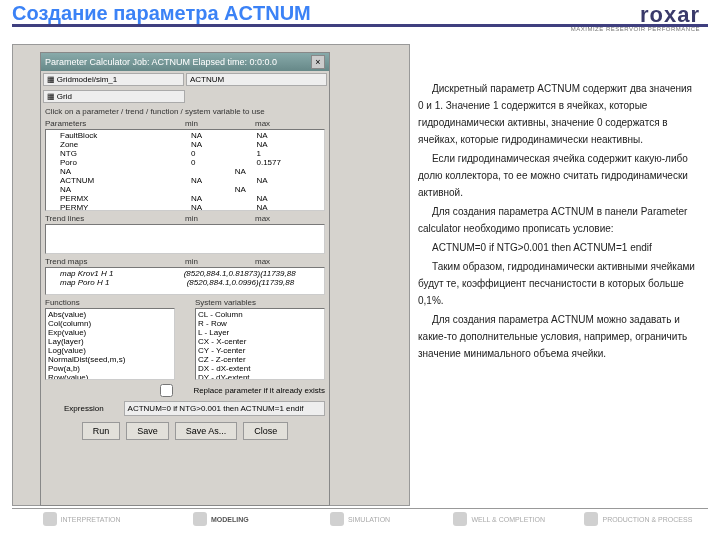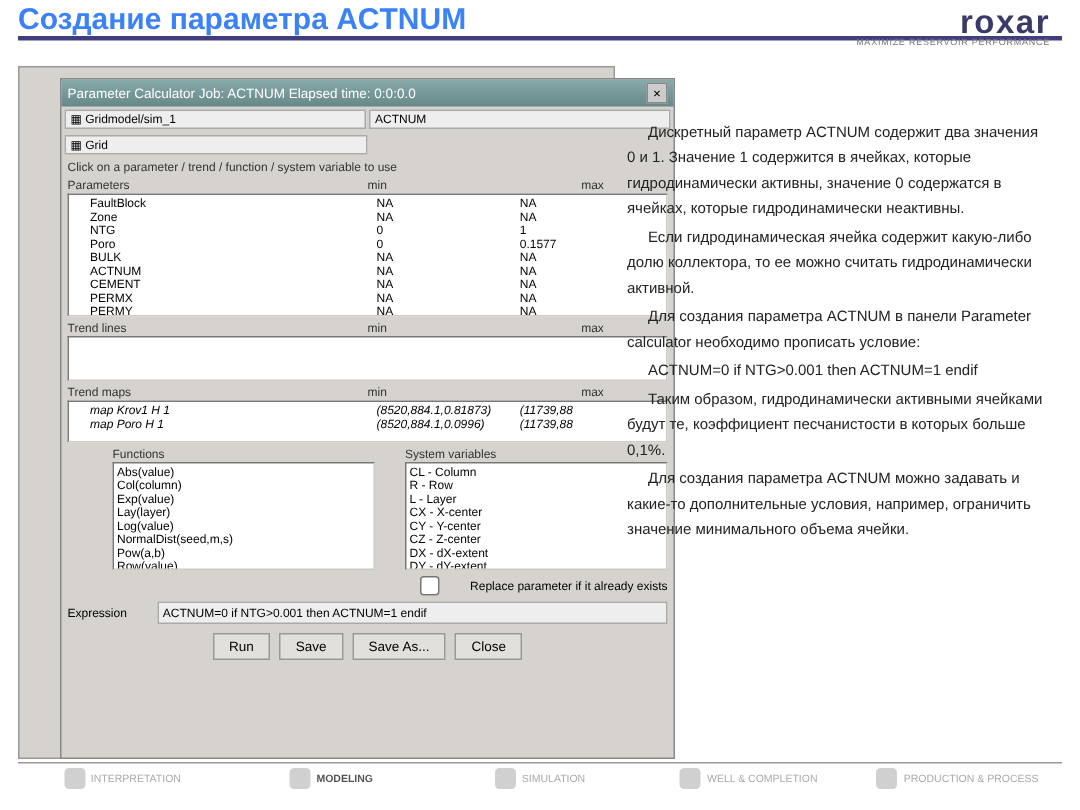--- a/index.html
+++ b/index.html
@@ -2,32 +2,32 @@
 <html><head>
 <meta charset="utf-8">
 <style>
   * { box-sizing: border-box; margin: 0; padding: 0; }
   body { width: 720px; height: 540px; background: #fff; font-family: Arial, sans-serif; position: relative; overflow: hidden; }
   .top-border { position: absolute; top: 24px; left: 12px; right: 12px; height: 3px; background: #3f3f7f; }
   .title { position: absolute; top: 2px; left: 12px; font-size: 20px; font-weight: bold; color: #3b82f6; }
   .logo { position: absolute; top: 2px; right: 20px; font-size: 22px; font-weight: bold; color: #3a3a6a; letter-spacing: 1px; }
   .logo-sub { position: absolute; top: 26px; right: 20px; font-size: 6px; color: #777; letter-spacing: 0.5px; }
   .outer-frame { position: absolute; top: 44px; left: 12px; width: 398px; border: 1px solid #999; background: #d6d3ce; }
-  .app-window { position: absolute; top: 52px; left: 40px; width: 410px; height: 454px; background: #d6d3ce; border: 1px solid #888; font-size: 9px; color: #000; }
+  .app-window { position: absolute; top: 52px; left: 40px; width: 290px; height: 454px; background: #d6d3ce; border: 1px solid #888; font-size: 9px; color: #000; }
   .wtitle { background: linear-gradient(#8aa, #688); color: #fff; font-size: 9px; padding: 2px 4px; display: flex; align-items: center; }
   .wtitle-x { margin-left: auto; width: 14px; height: 14px; background: #ccc; border: 1px solid #888; color: #000; text-align: center; line-height: 12px; font-size: 9px; }
   .toolbar { display: flex; gap: 2px; padding: 2px; }
   .tool-item { flex: 1; background: #eee; border: 1px solid #aaa; padding: 1px 3px; font-size: 8px; white-space: nowrap; overflow: hidden; }
   .hint { padding: 2px 4px; font-size: 8px; color: #333; }
   .section { padding: 0 4px 2px 4px; }
   .sec-head { display: flex; font-size: 8px; color: #333; padding: 1px 0; }
-  .sec-head span:nth-child(1) { flex: 2; } .sec-head span:nth-child(2) { flex: 1; } .sec-head span:nth-child(3) { flex: 1; text-align: center; }
+  .sec-head span:nth-child(1) { flex: 2; } .sec-head span:nth-child(2) { flex: 1; } .sec-head span:nth-child(3) { flex: 1; }
   .list { background: #fff; border: 1px inset #ccc; font-size: 8px; padding: 1px 2px; overflow: hidden; }
   .row { display: flex; } .row span:nth-child(1) { flex: 2; overflow: hidden; margin-left: 12px; } .row span:nth-child(2) { flex: 1; } .row span:nth-child(3) { flex: 1; }
-  .two-col { display: flex; gap: 20px; margin-left: 30px; }
+  .two-col { display: flex; gap: 20px; }
   .two-col > div { flex: 1; }
   .expr-row { display: flex; align-items: center; gap: 20px; padding: 2px 4px; }
   .expr-input { flex: 1; background: #eee; border: 1px solid #aaa; padding: 2px 3px; font-size: 8px; }
   .btn-row { display: flex; gap: 6px; justify-content: center; padding: 4px; }
   .btn { background: #e2e0da; border: 1px solid #999; padding: 3px 10px; font-size: 9px; cursor: pointer; }
   .body-text { position: absolute; top: 80px; left: 418px; right: 20px; font-size: 10px; color: #222; line-height: 1.7; }
   .body-text p { margin-bottom: 2px; text-indent: 14px; }
   .footer { position: absolute; bottom: 14px; left: 12px; right: 12px; border-top: 1px solid #999; display: flex; }
   .footer-item { flex: 1; font-size: 7px; color: #aaa; padding-top: 3px; text-align: center; display: flex; align-items: center; justify-content: center; gap: 4px; }
   .footer-item.active { color: #555; font-weight: bold; }
@@ -78,31 +78,29 @@
           <span>NTG</span>
           <span>0</span>
           <span>1</span>
         </div>
         <div class="row">
           <span>Poro</span>
           <span>0</span>
           <span>0.1577</span>
         </div>
         <div class="row">
-          <span>BULK</span>
           <span>NA</span>
           <span>NA</span>
         </div>
         <div class="row">
           <span>ACTNUM</span>
           <span>NA</span>
           <span>NA</span>
         </div>
         <div class="row">
-          <span>CEMENT</span>
           <span>NA</span>
           <span>NA</span>
         </div>
         <div class="row">
           <span>PERMX</span>
           <span>NA</span>
           <span>NA</span>
         </div>
         <div class="row">
           <span>PERMY</span>
@@ -174,21 +172,21 @@
     </div>
   </div>
 
   <div class="expr-row" style="font-size:8px;">
     <span style="flex:1;"></span>
     <input type="checkbox" style="">
     <span>Replace parameter if it already exists</span>
   </div>
 
   <div class="expr-row">
-    <span style="font-size:8px;">Expression</span>
+    <span style="font-size:8px;margin-left:19px;">Expression</span>
     <div class="expr-input">ACTNUM=0 if NTG&gt;0.001 then ACTNUM=1 endif</div>
   </div>
 
   <div class="btn-row">
     <div class="btn">Run</div>
     <div class="btn">Save</div>
     <div class="btn">Save As...</div>
     <div class="btn">Close</div>
   </div>
 </div>

